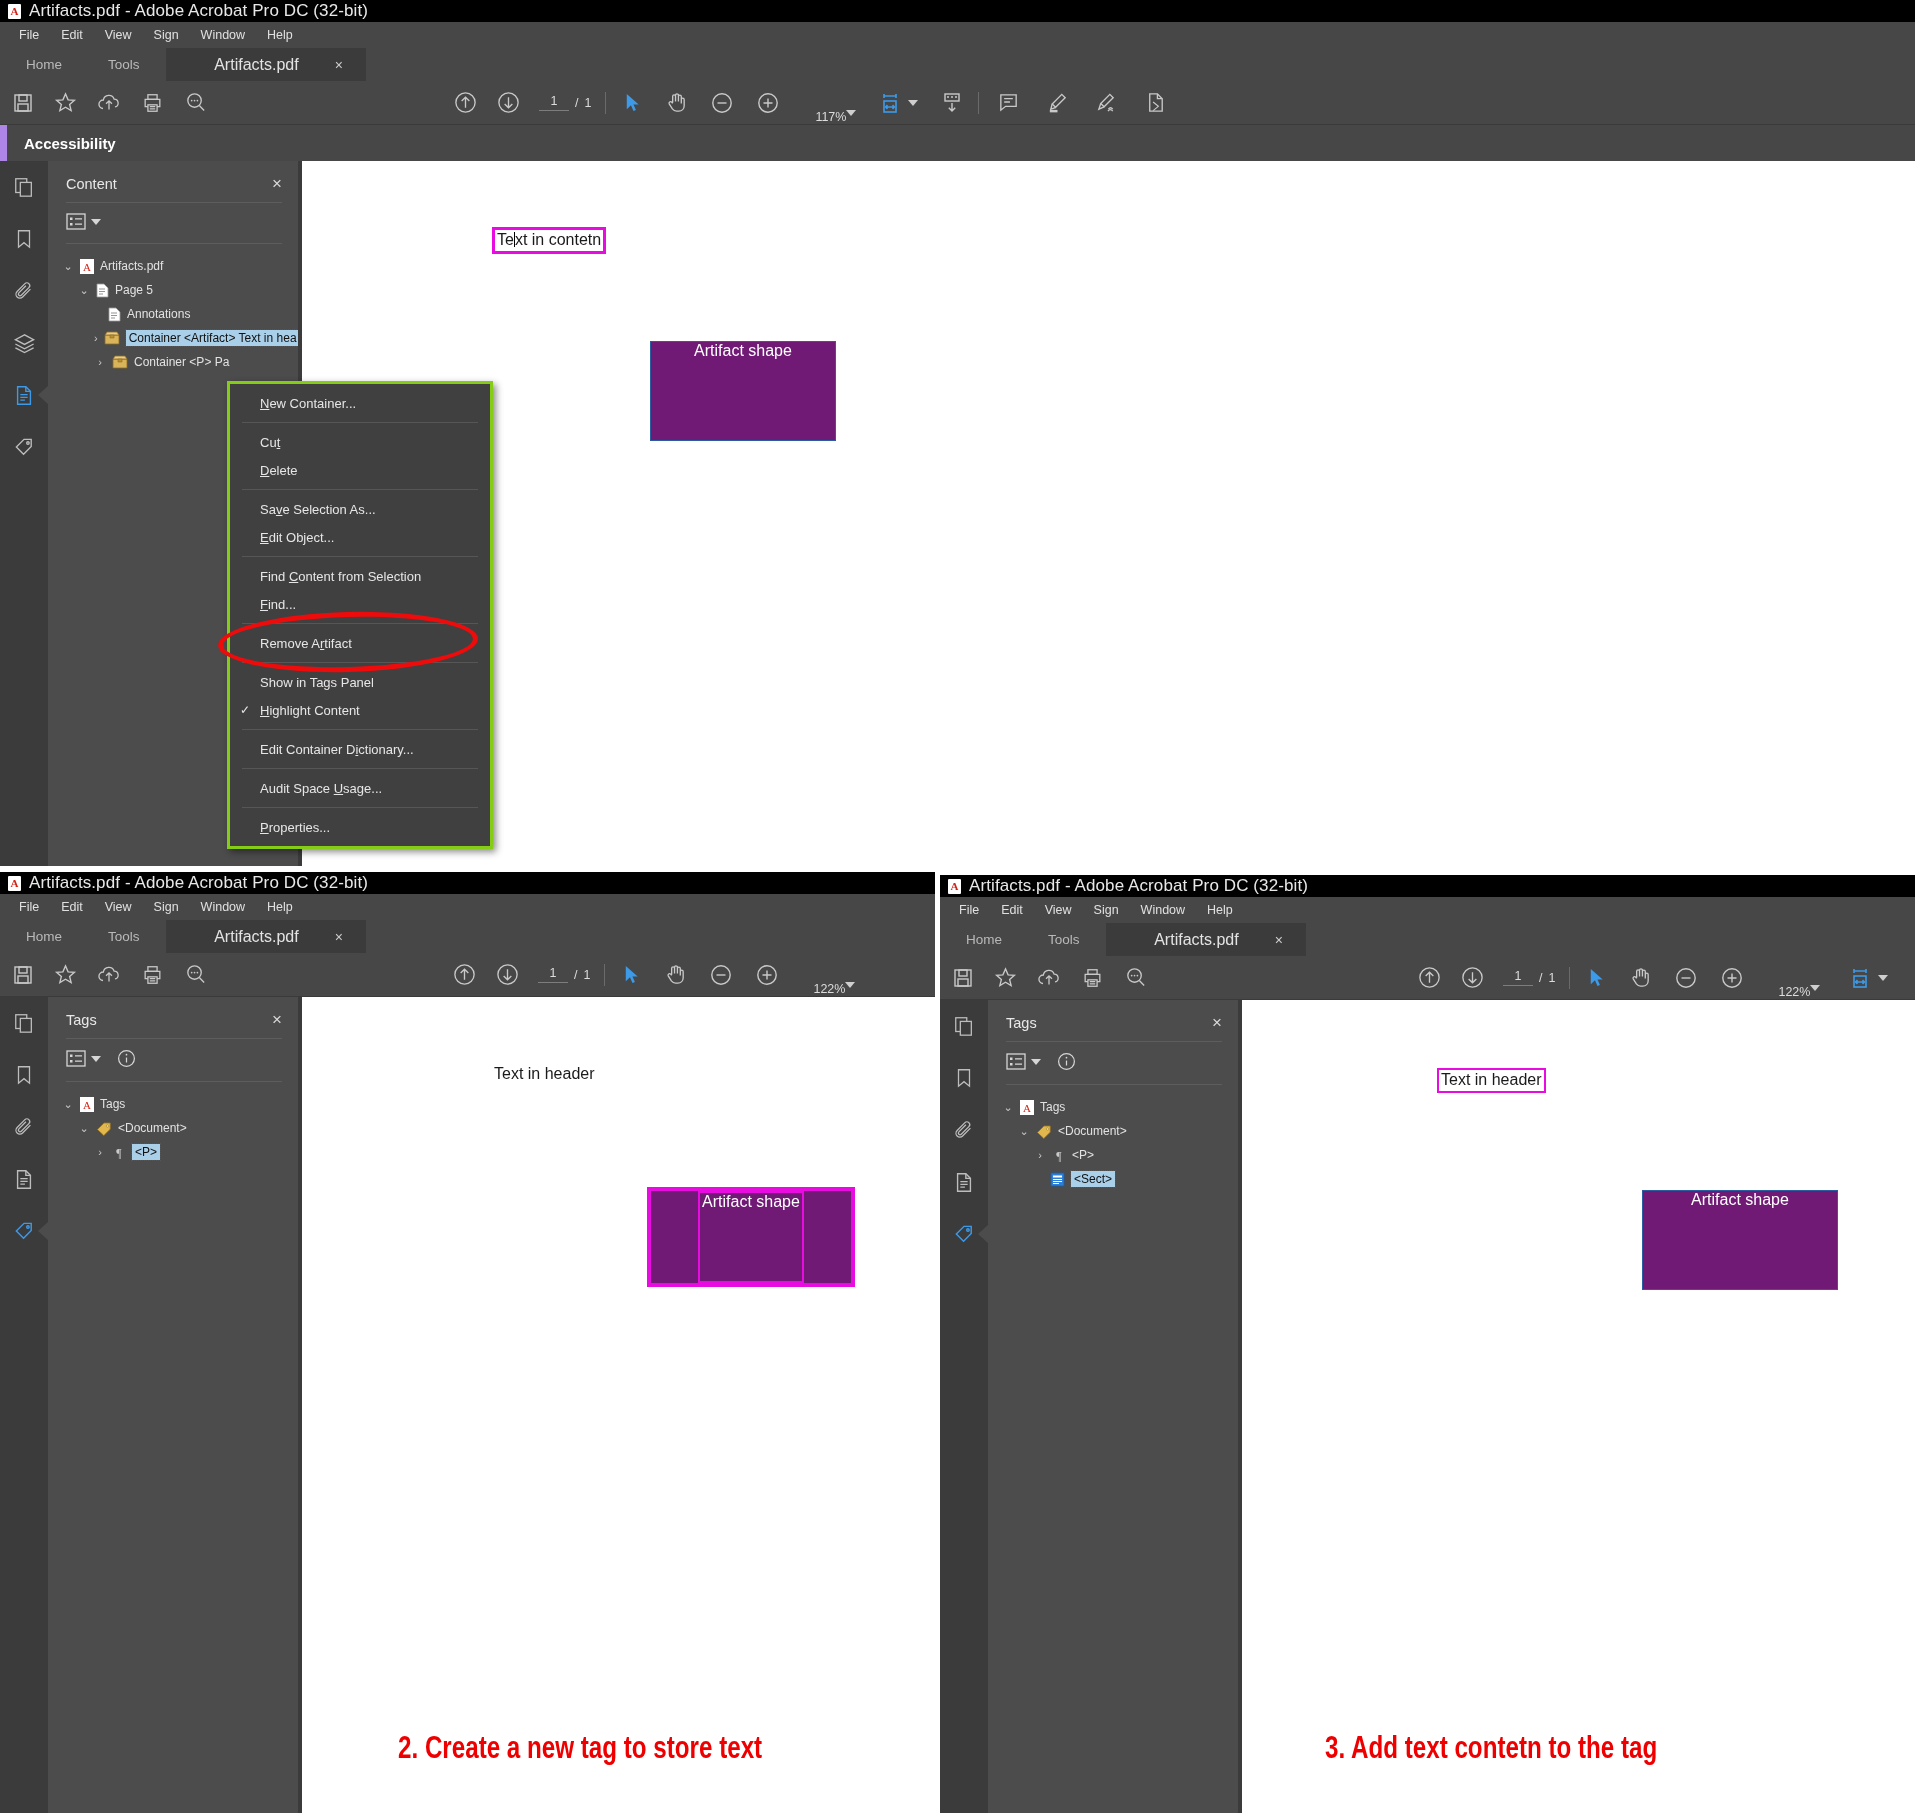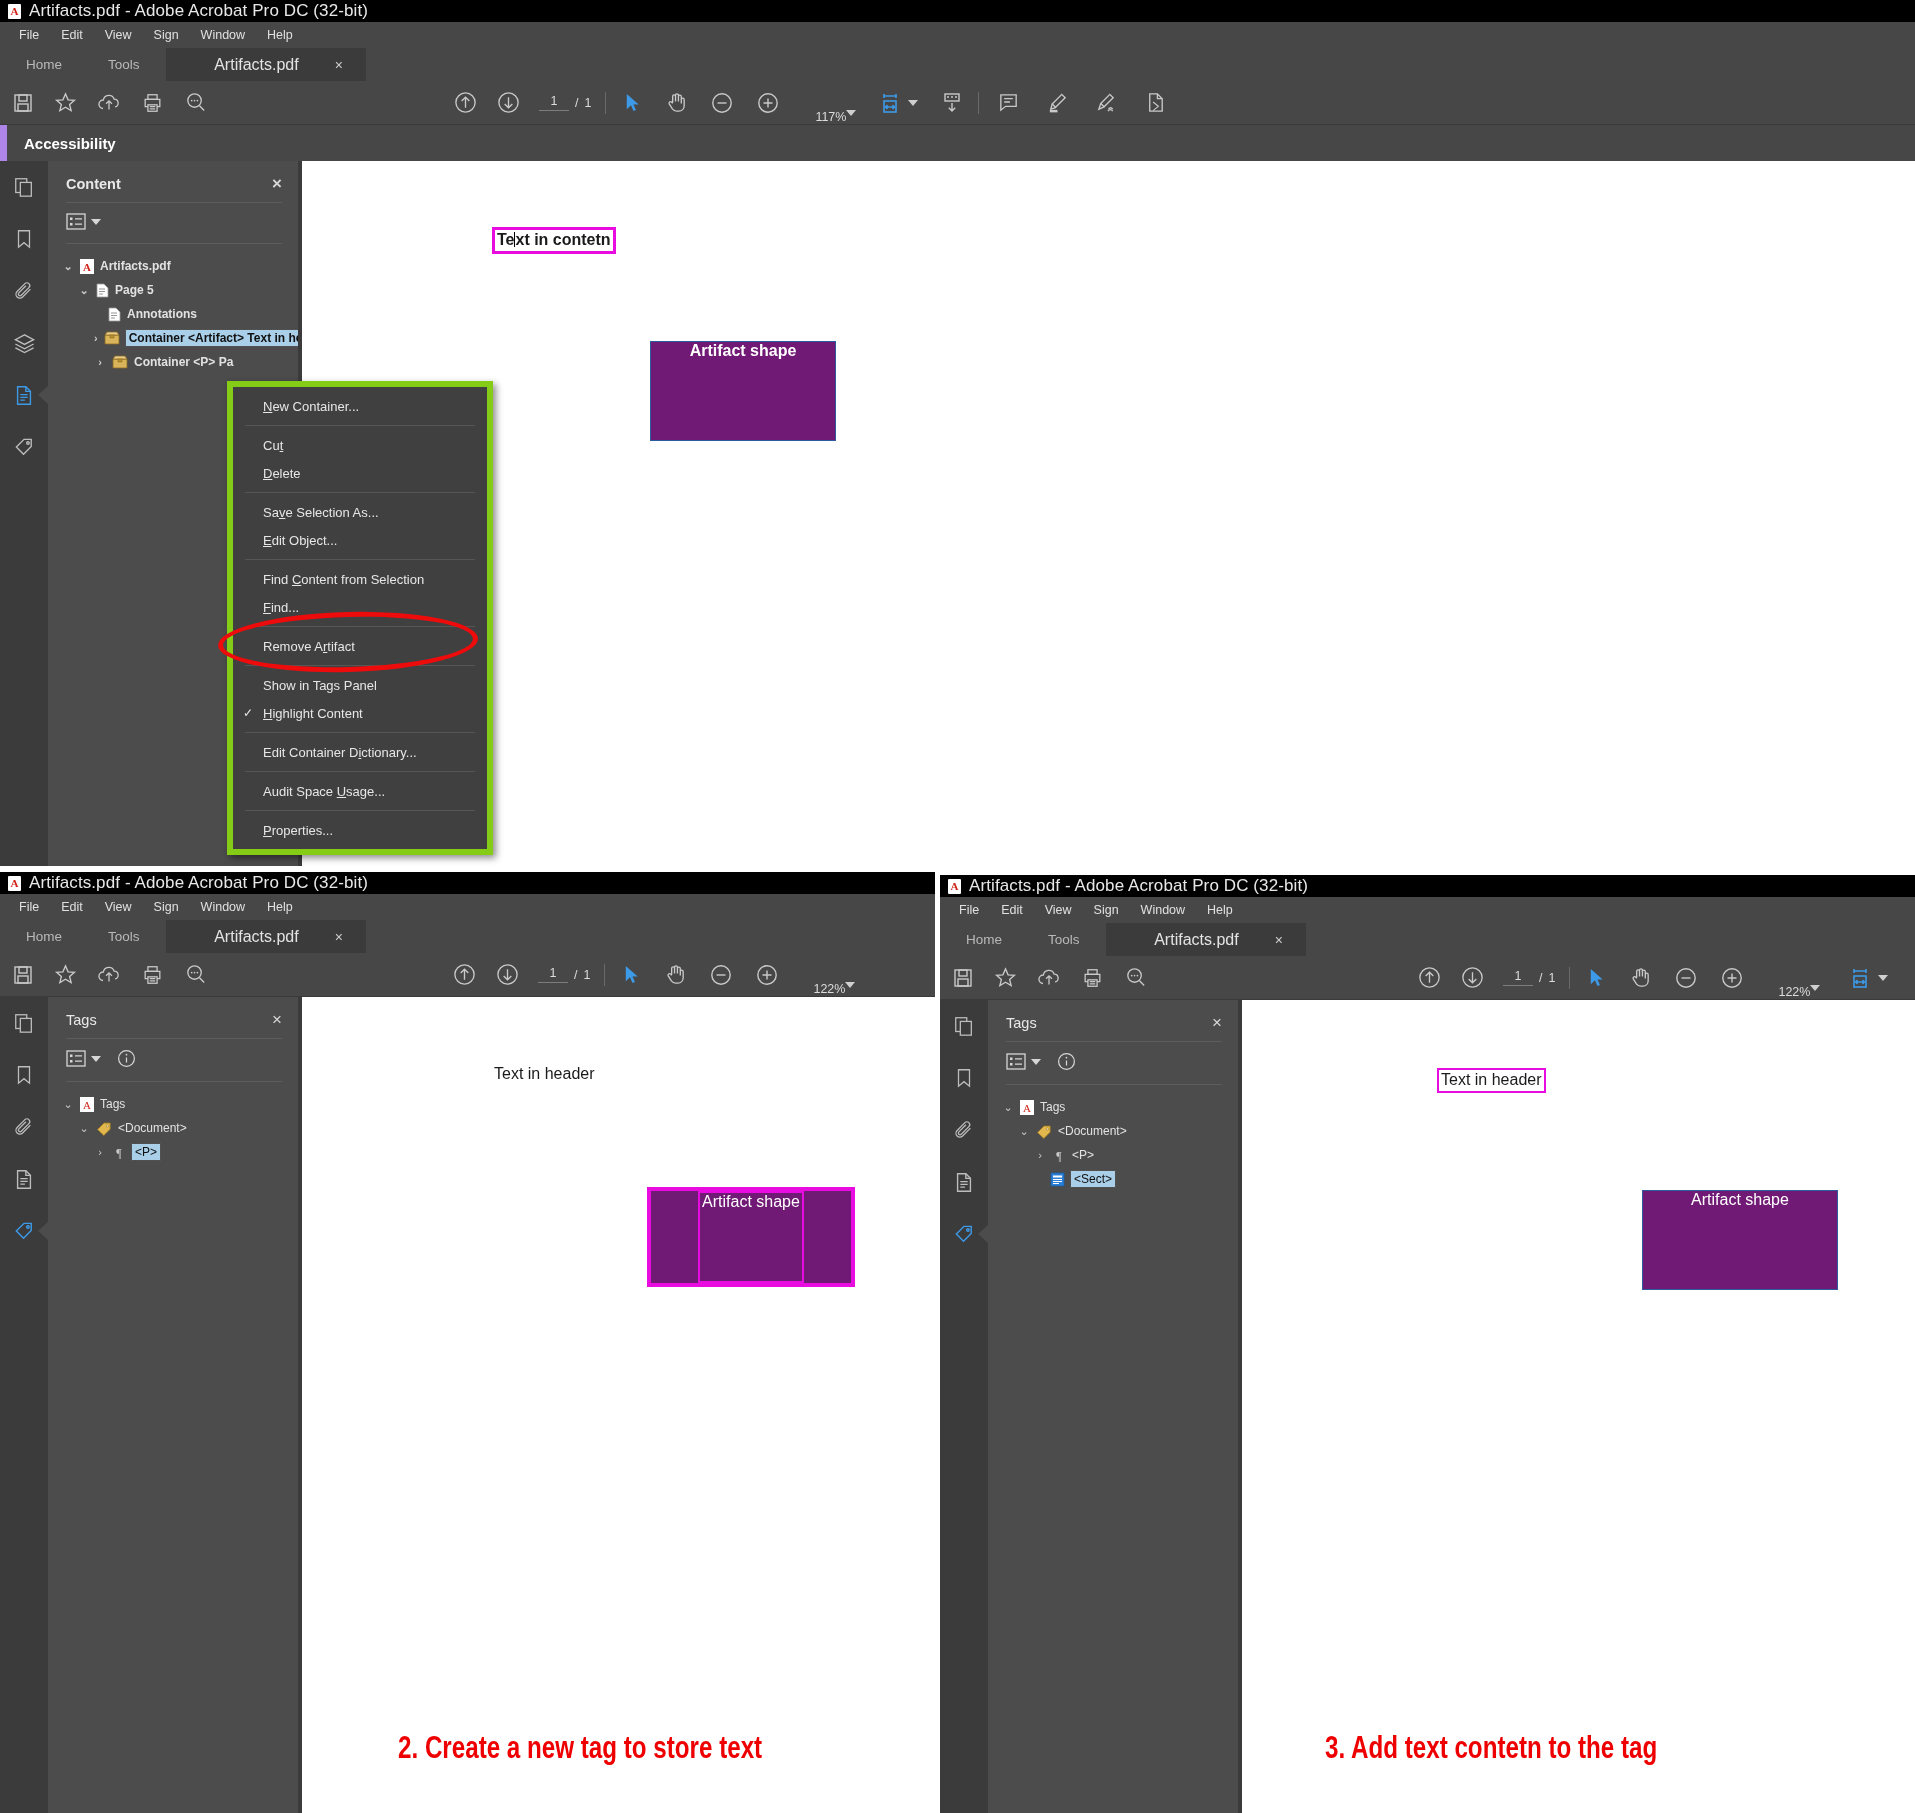--- a/index.html
+++ b/index.html
@@ -88,21 +88,21 @@
   .caretbar { display:inline-block; width:1px; height:15px; background:#000; vertical-align:-2px; }
   .shape {
     position:absolute; background:#701a75; border:1px solid #2b5ca0; color:#fff;
     display:flex; justify-content:center; font-size:16px;
   }
   .shape.selected { border:4px solid #e90ce0; }
   .shape .inner-sel { border:2px solid #e90ce0; padding:0 2px; }
 
   
   .ctx {
-    position:absolute; background:#404040; border:6px solid #84cc16;
+    position:absolute; background:#404040; border:3px solid #84cc16;
     box-shadow:3px 3px 7px rgba(0,0,0,.45); padding:5px 0; z-index:40;
   }
   .ctx .ci {
     display:flex; align-items:center; color:#e6e6e6; font-size:13px;
     height:28px; padding:0 16px 0 10px; white-space:nowrap;
   }
   .ctx .ci .chk { width:16px; display:inline-block; color:#e6e6e6; font-size:12px; }
   .ctx .ci .lbl { margin-left:4px; }
   .ctx .sep { height:1px; background:#565656; margin:5px 12px; }
 
@@ -285,21 +285,21 @@
           </svg>
         </span>
     </div>
   </div>
 
   <div class="acc-bar">
     <div class="acc-accent"></div>
     <div class="acc-title">Accessibility</div>
   </div>
 
-  <div class="body-row" style="height:856px;font-weight:bold;">
+  <div class="body-row" style="height:856px;">
     <div class="railbar">
       <span class="rail-ico">
           <svg width="22" height="22" viewBox="0 0 24 24" fill="none" stroke="currentColor" stroke-width="1.4">
             <rect x="3" y="3" width="12" height="15"></rect>
             <rect x="8" y="7" width="12" height="15" fill="#3b3b3b"></rect>
           </svg>
         </span>
       <span class="rail-ico">
           <svg width="20" height="22" viewBox="0 0 20 24" fill="none" stroke="currentColor" stroke-width="1.4">
             <path d="M4 3h12v18l-6-5-6 5z"></path>

